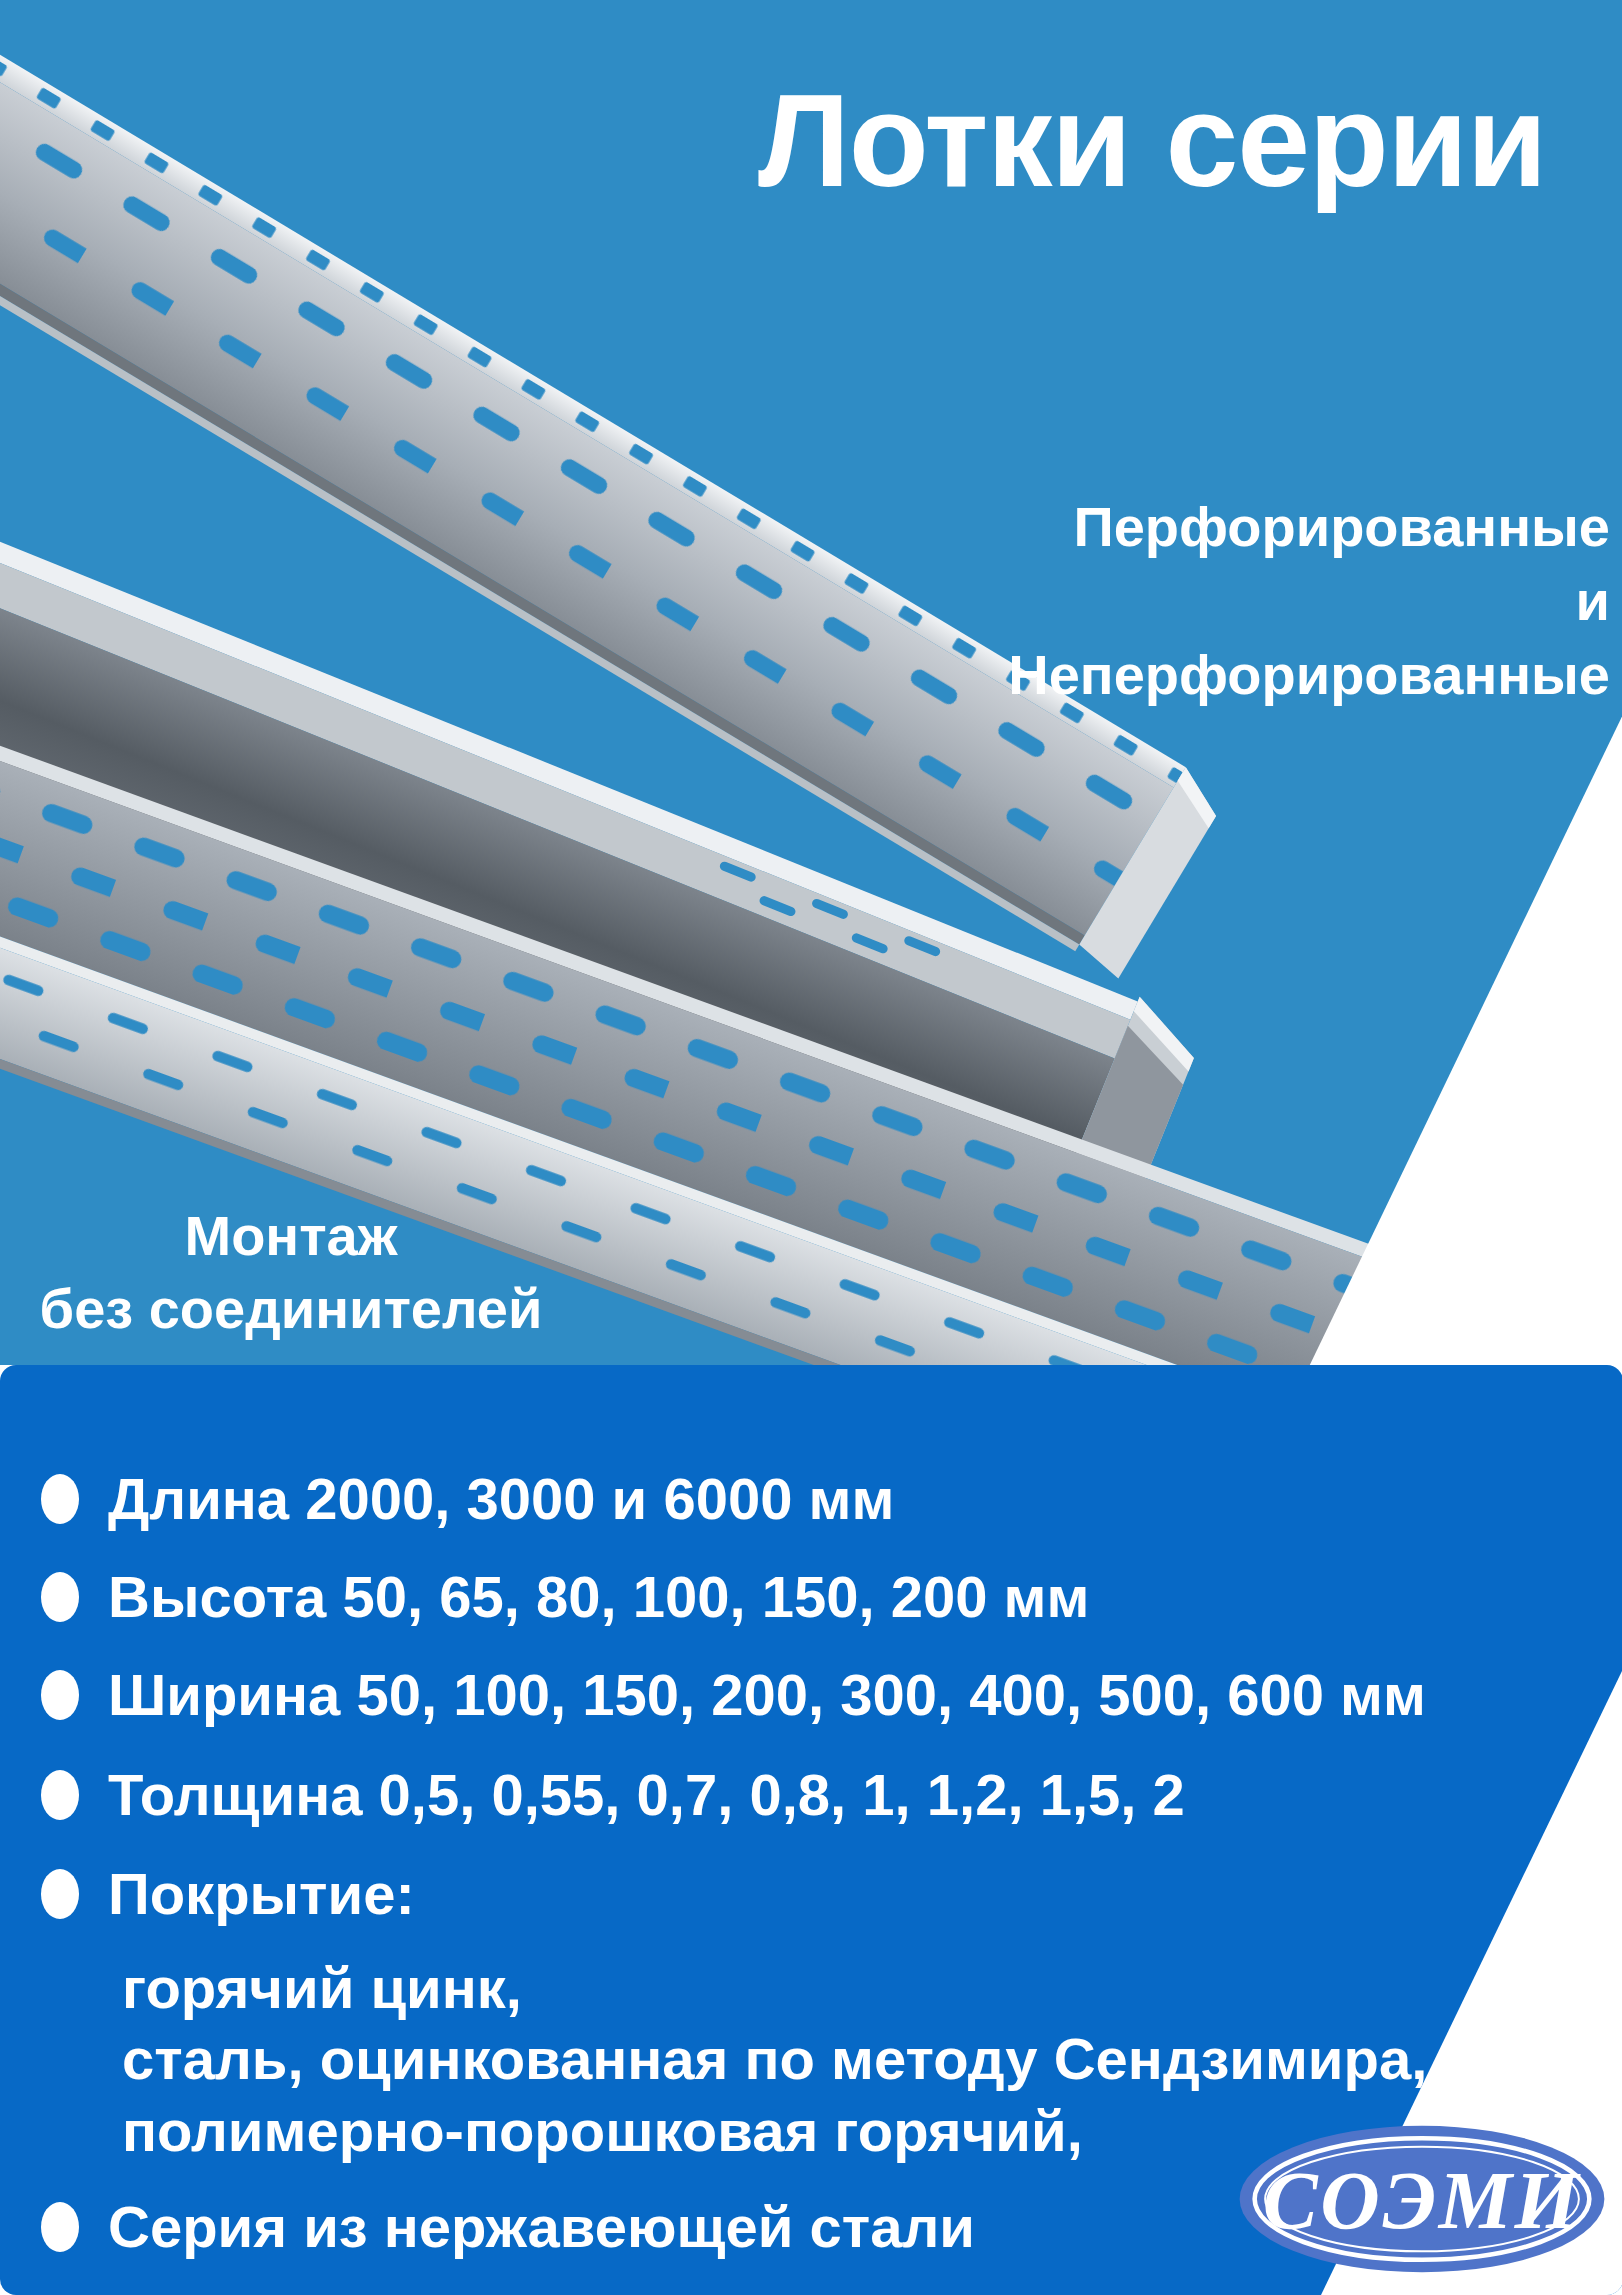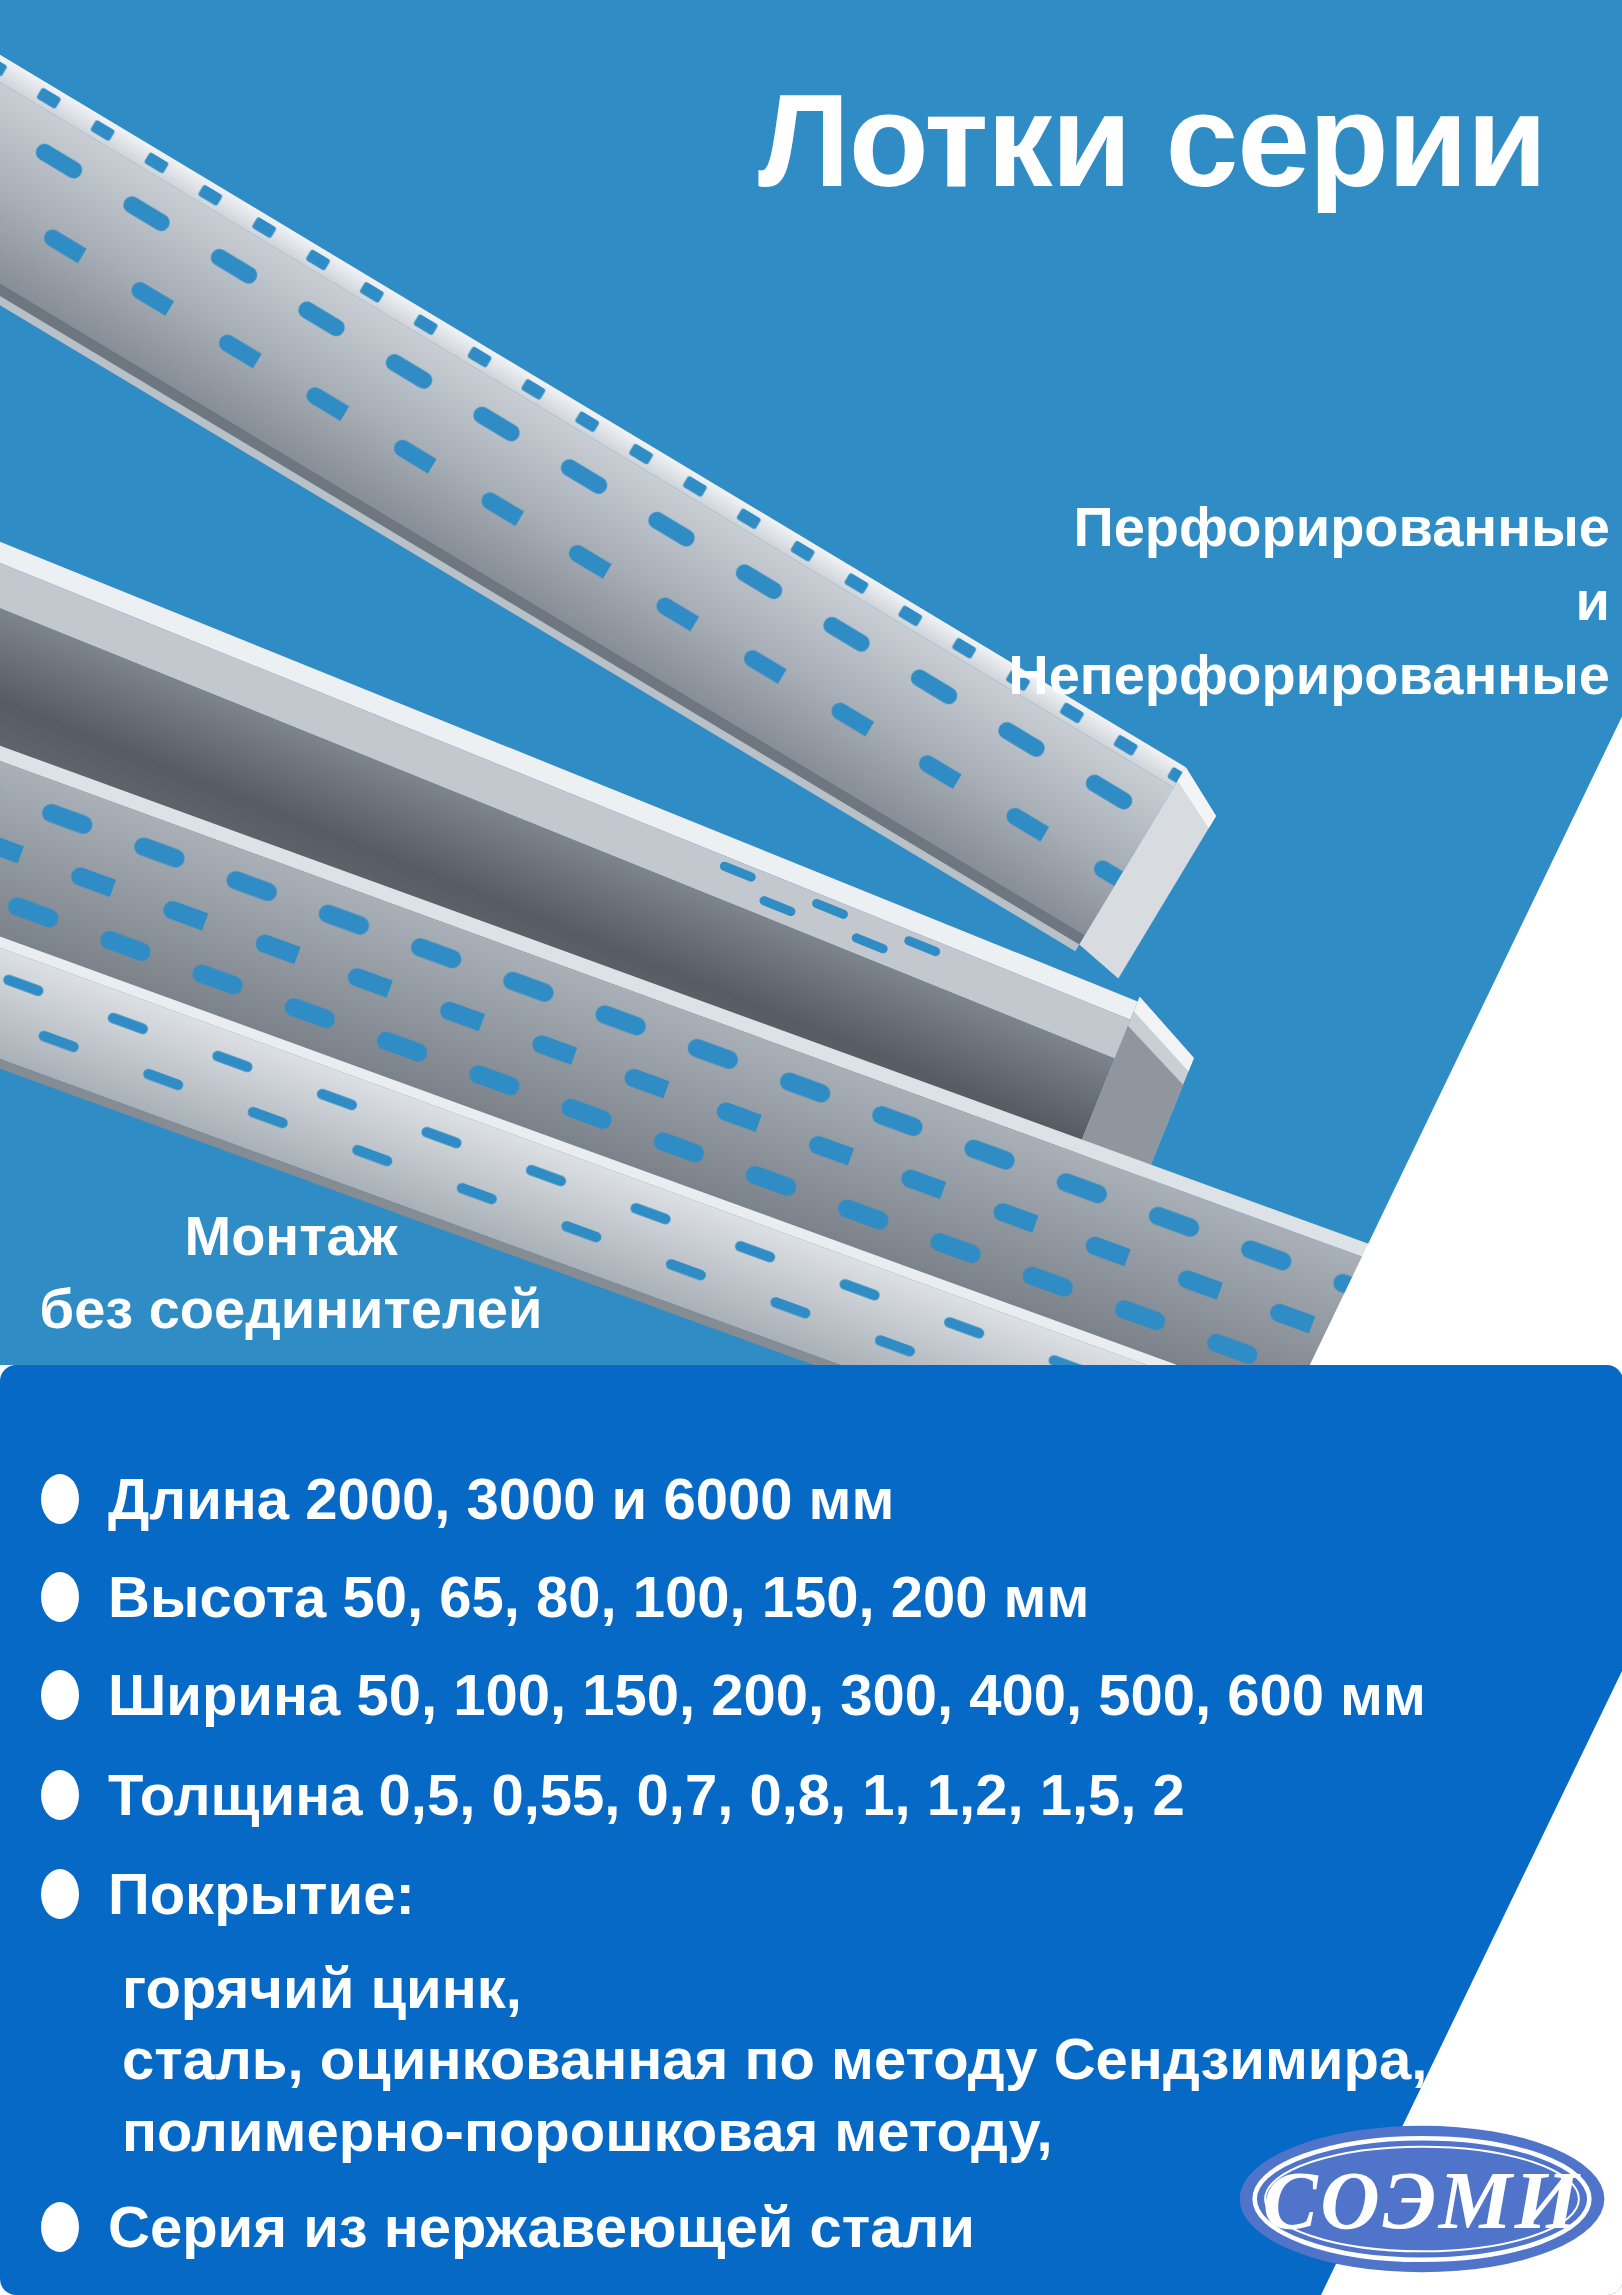--- a/index.html
+++ b/index.html
@@ -181,21 +181,21 @@
       <span class="dot"></span>
       <span>Покрытие:</span>
     </div>
     <div class="spec-line indent y5">
       <span>горячий цинк,</span>
     </div>
     <div class="spec-line indent y6">
       <span>сталь, оцинкованная по методу Сендзимира,</span>
     </div>
     <div class="spec-line indent y7">
-      <span>полимерно-порошковая методу,</span>
+      <span>полимерно-порошковая горячий,</span>
     </div>
     <div class="spec-line bulleted y8">
       <span class="dot"></span>
       <span>Серия из нержавеющей стали</span>
     </div>
 
     <svg class="logo" viewBox="0 0 566 232">
       <ellipse cx="283" cy="116" rx="279" ry="112" fill="#4F74C9"></ellipse>
       <ellipse cx="283" cy="116" rx="256" ry="93" fill="none" stroke="#FFFFFF" stroke-width="7"></ellipse>
       <ellipse cx="283" cy="116" rx="240" ry="80" fill="none" stroke="#FFFFFF" stroke-width="3"></ellipse>

